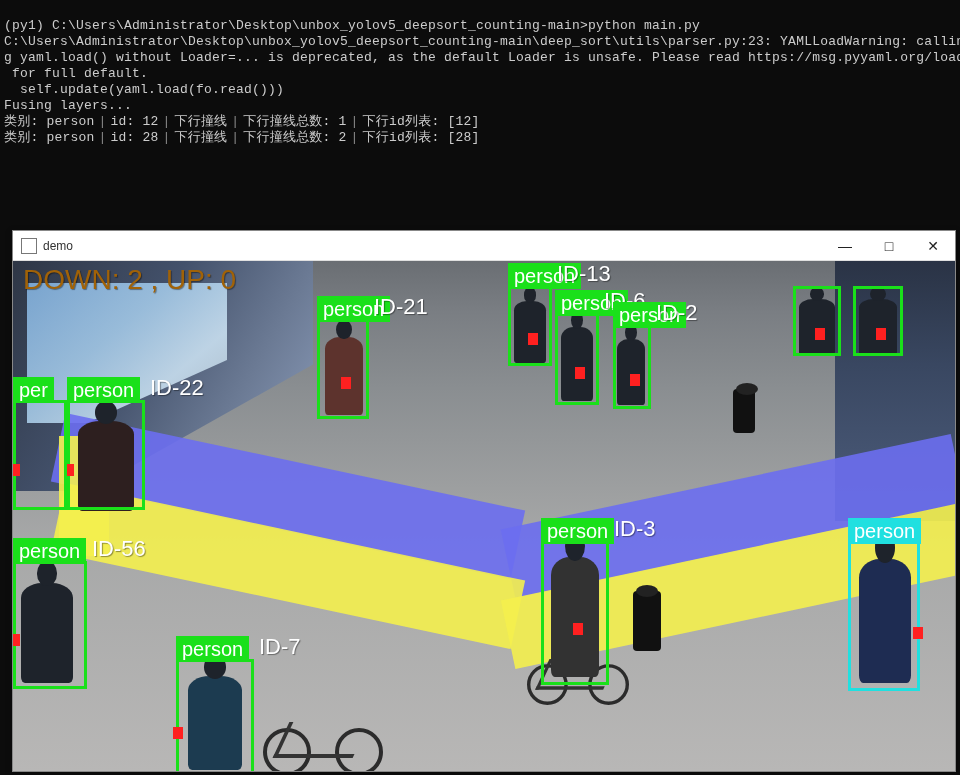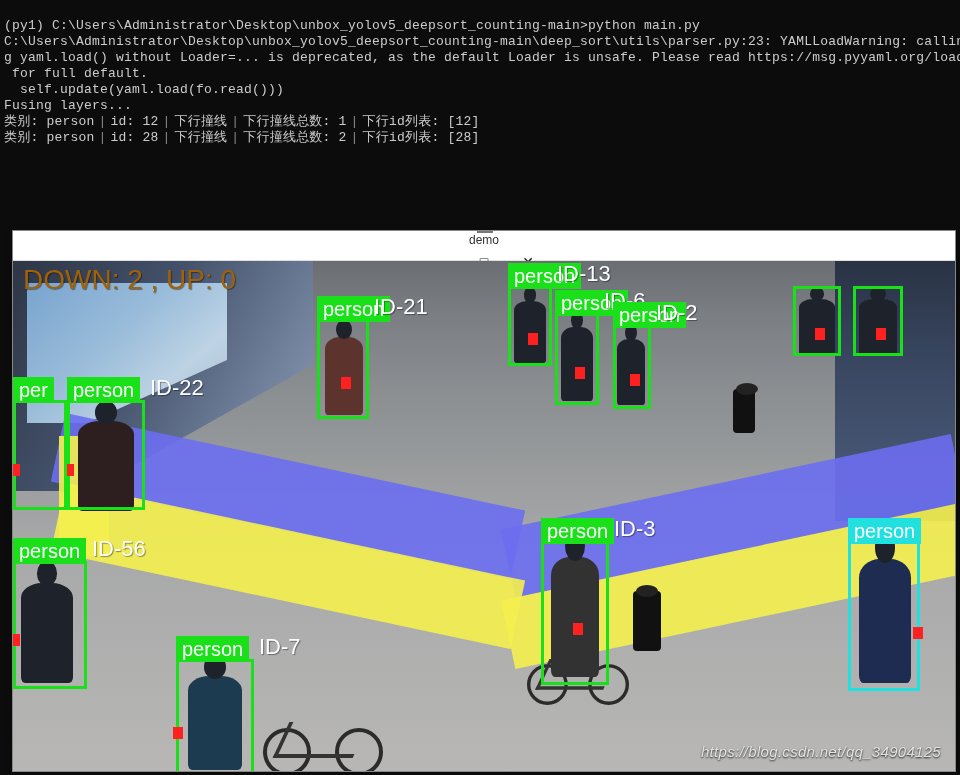--- a/index.html
+++ b/index.html
@@ -37,21 +37,20 @@
 }
 .titlebar {
   height: 30px;
   background: #fff;
   border-bottom: 1px solid #e0e0e0;
   display: flex;
   align-items: center;
   font-family: "Segoe UI", Tahoma, sans-serif;
   font-size: 12px;
   color: #333;
-  flex-direction: column;
 }
 .titlebar .favicon {
   width: 16px; height: 16px;
   margin: 0 6px 0 8px;
   background: #fff;
   border: 1px solid #777;
   display: inline-block;
 }
 .titlebar .title { flex: 1; }
 .titlebar .ctrls { display: flex; }
@@ -280,15 +279,14 @@
         </div>
         <div class="det" style="left: 840px; top: 25px; width: 50px; height: 70px;">
           <div class="dot" style="left: 20px; top: 38.5px;"></div>
         </div>
         <div class="det" style="left: 780px; top: 25px; width: 48px; height: 70px;">
           <div class="dot" style="left: 19px; top: 38.5px;"></div>
         </div>
       </div>
 
     <div class="counter">DOWN:  2  ,  UP:  0</div>
-    <div class="watermark">https://blog.csdn.net/qq_34904125</div>
   </div>
 </div>
 
 </body></html>

